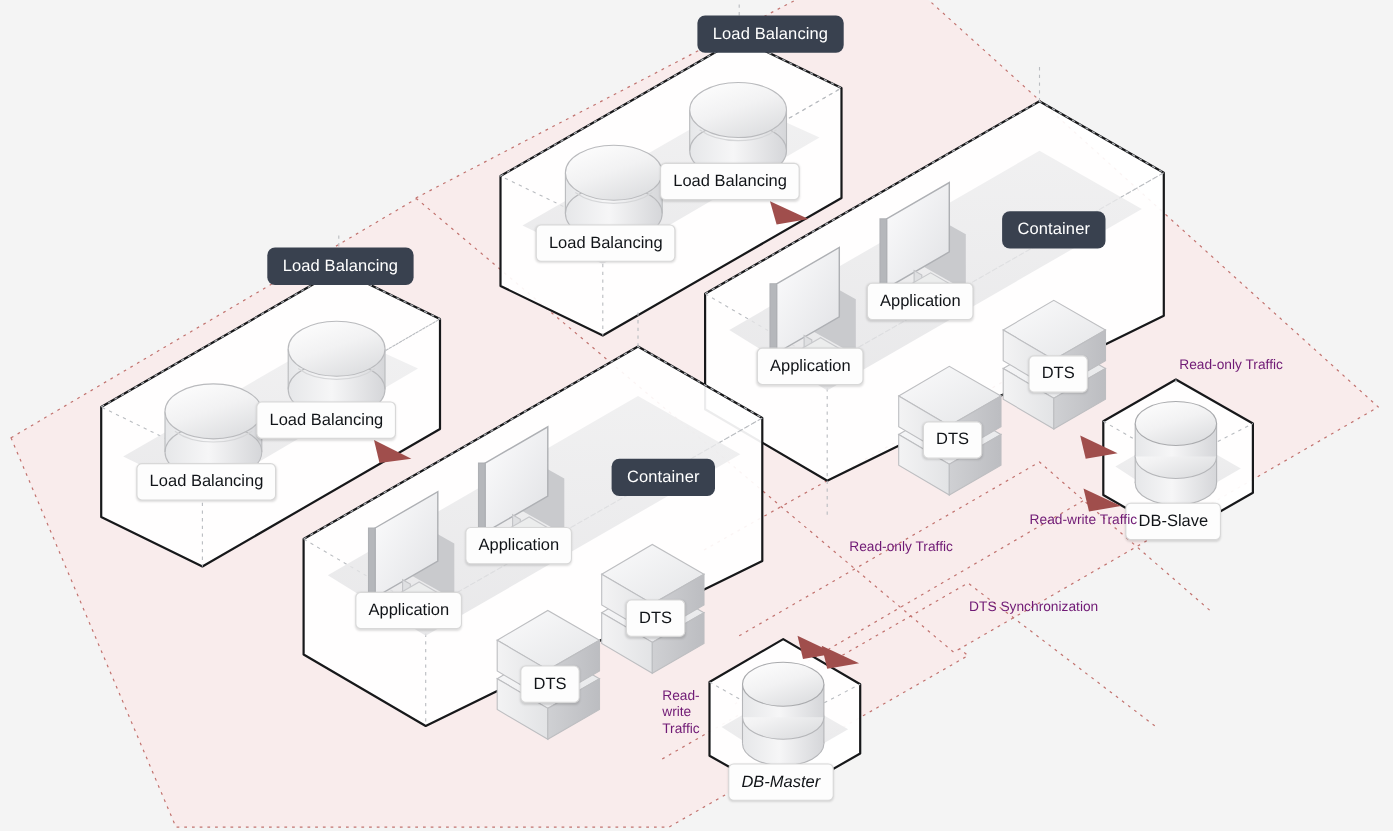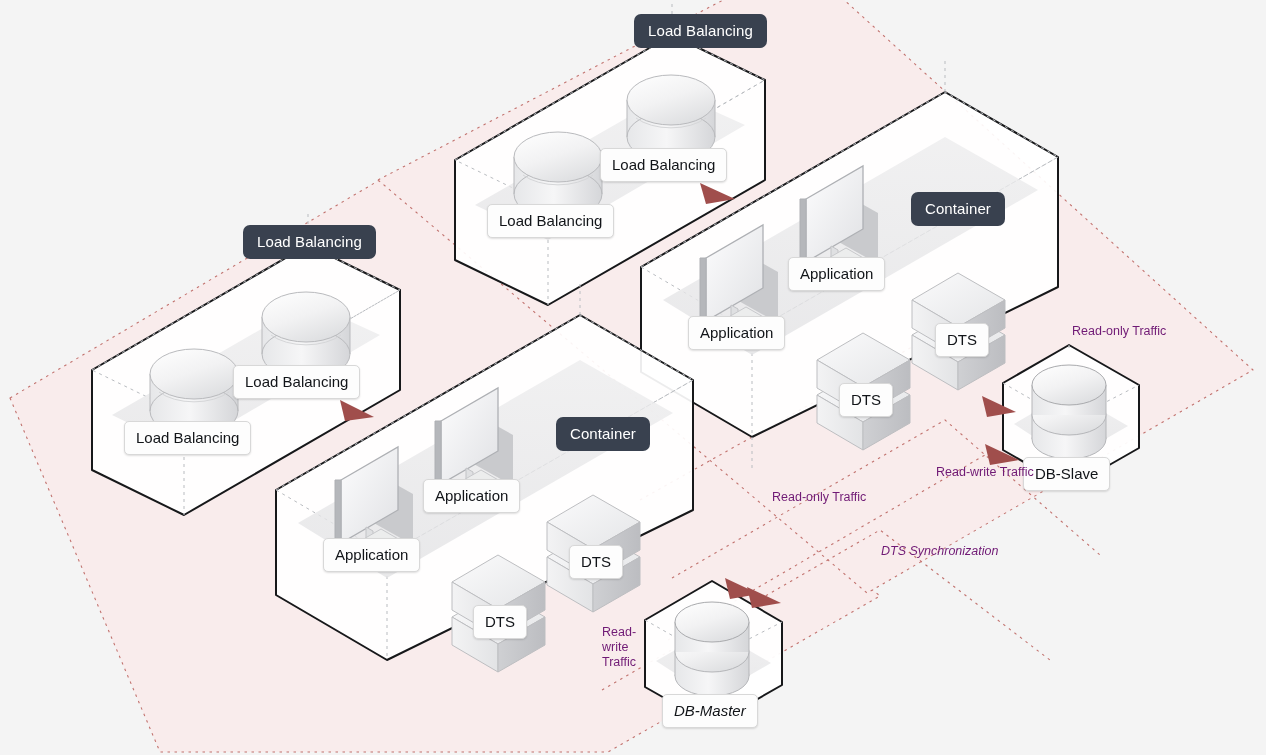--- a/index.html
+++ b/index.html
@@ -314,18 +314,18 @@
   <span>DTS</span></div>
 
 <div class="callout" style="left:1023px;top:457px;">
   <span>DB-Slave</span></div>
 <div class="callout" style="left:662px;top:694px;font-style:italic;">
   <span>DB-Master</span></div>
 
 <div class="annot" style="left:1072px;top:324px;">Read-only Traffic</div>
 <div class="annot" style="left:912px;top:465px;margin-left:24px;">Read-write Traffic</div>
 <div class="annot" style="left:772px;top:490px;">Read-only Traffic</div>
-<div class="annot" style="left:881px;top:544px;font-style:italic;">DTS Synchronization</div>
+<div class="annot" style="left:881px;top:544px;">DTS Synchronization</div>
 <div class="annot" style="left:602px;top:605px;margin-top:20px;">Read-
 write
 Traffic</div>
 
 </div>
 
 </body></html>

